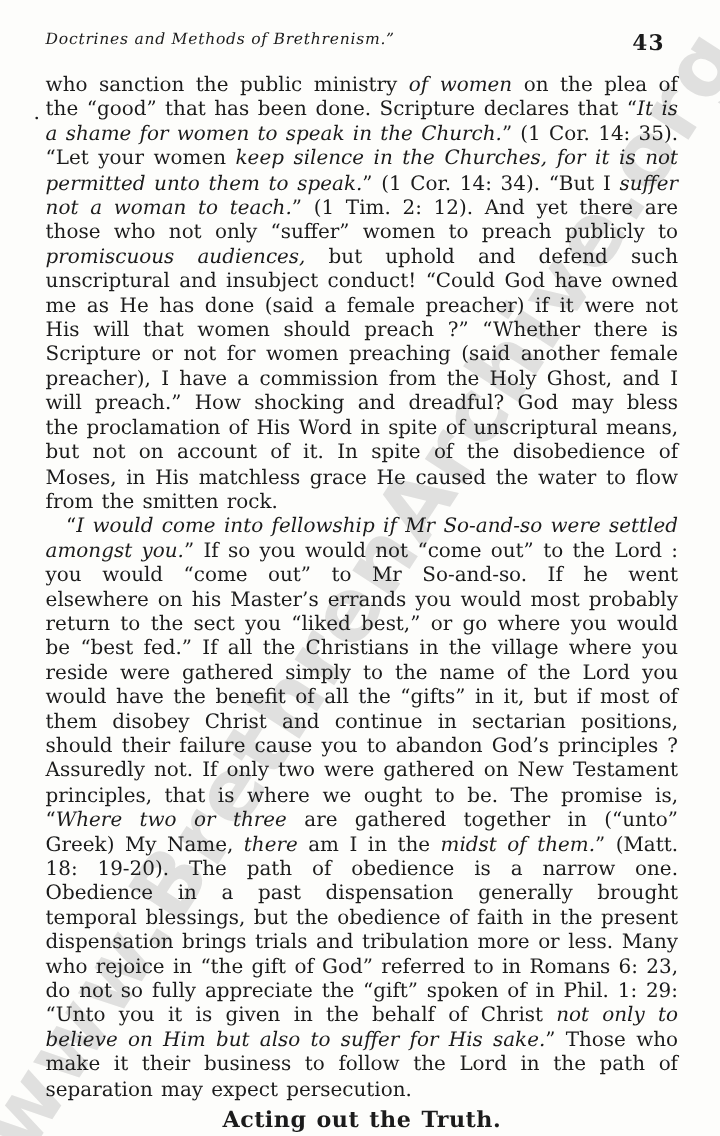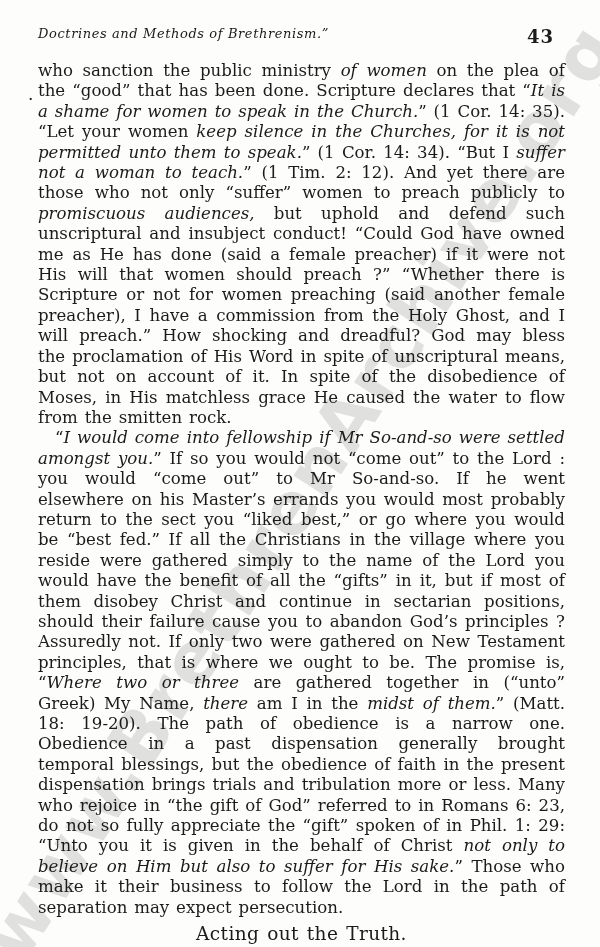--- a/index.html
+++ b/index.html
@@ -53,21 +53,21 @@
     word-spacing:1.6px;
     z-index:1;
   }
   .textblock p { margin:0; }
   .textblock p.ind { text-indent:17px; }
   .it { font-style:italic; }
   h2.section {
     margin:6px 0 1px 0;
     text-align:center;
     font-size:18.5px;
-    font-weight:400;
+    font-weight:700;
     letter-spacing:0.4px;
     text-indent:0;
   }
 </style>
 </head>
 <body>
 
 <div class="page">
 
   <div class="watermark">www.BrethrenArchive.org</div>

